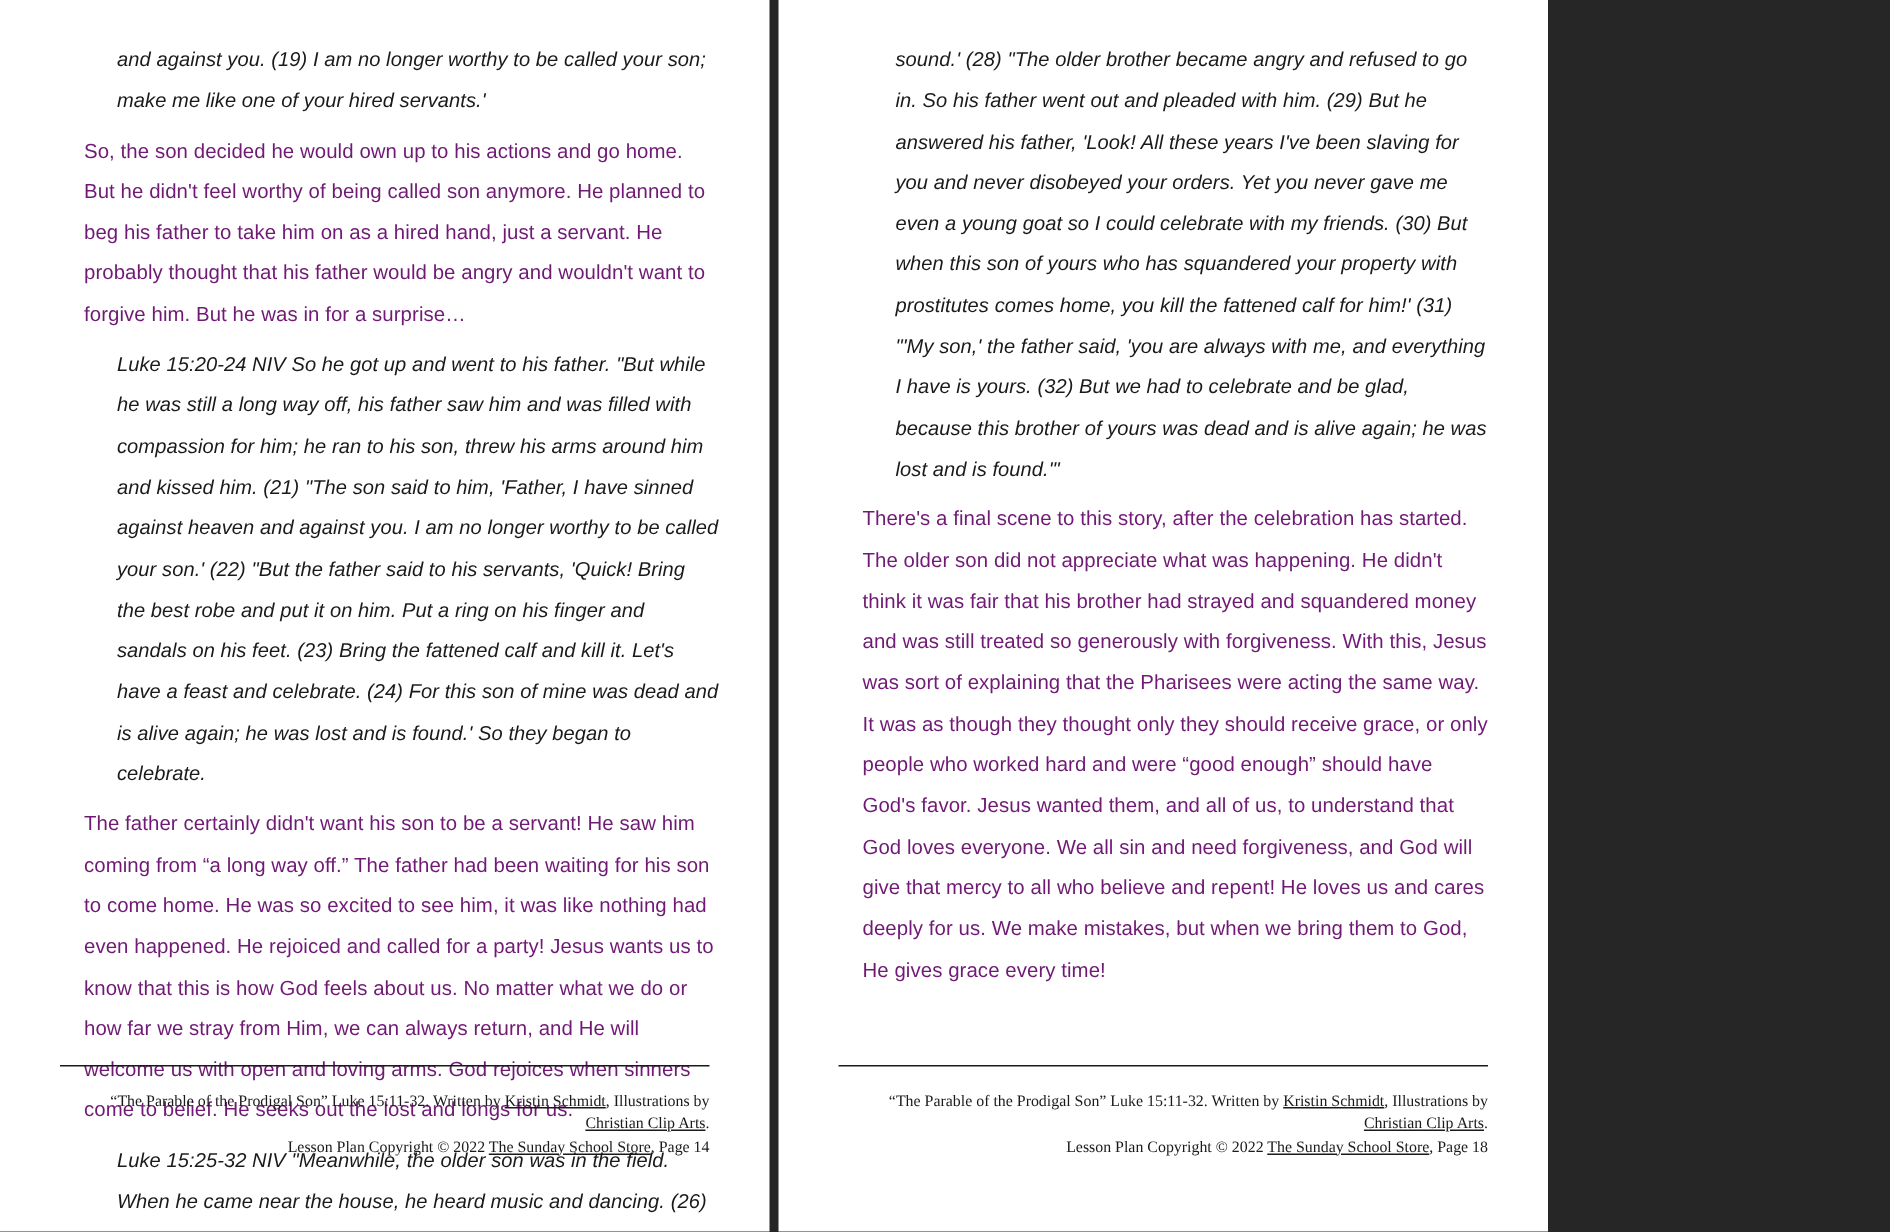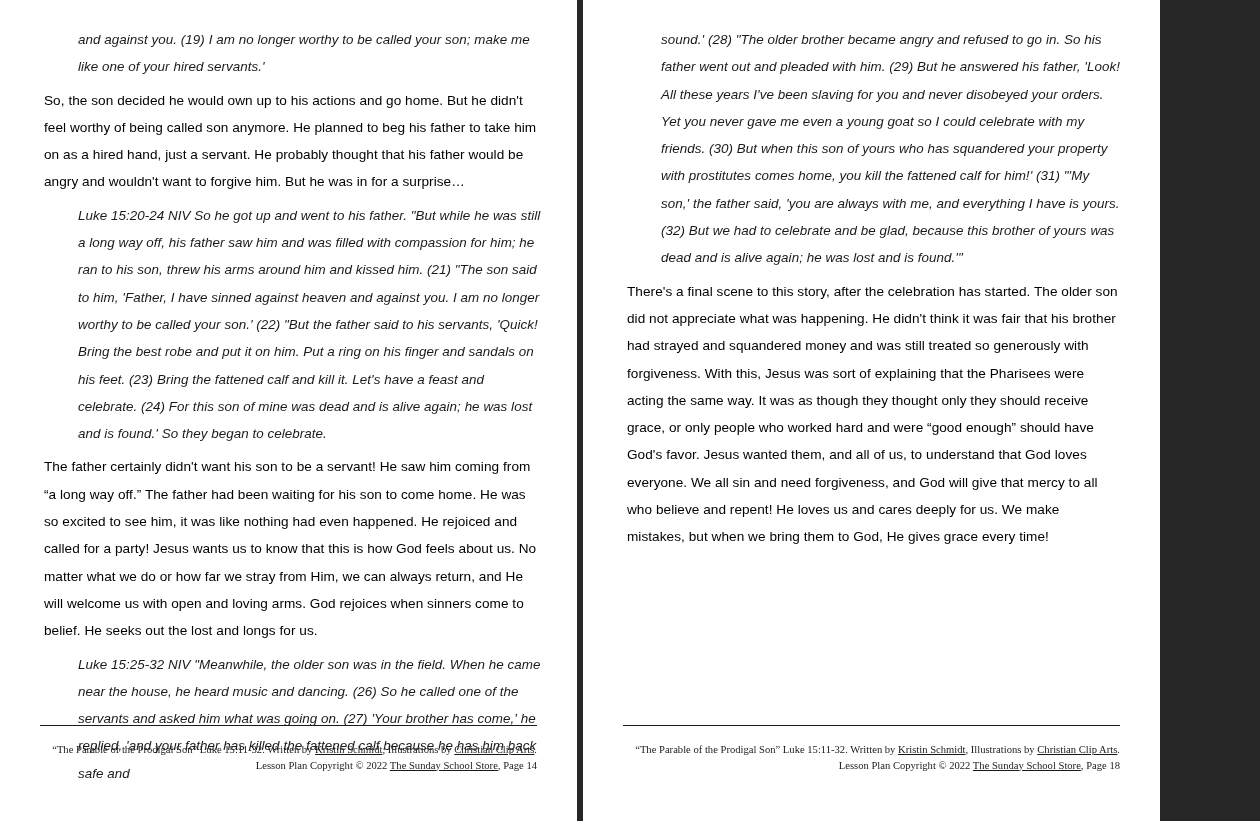--- a/index.html
+++ b/index.html
@@ -18,38 +18,38 @@
     width: 1260px;
     height: 821px;
     display: flex;
     gap: 6px;
     padding: 0;
     box-sizing: border-box;
   }
   .page {
     position: relative;
     background: #ffffff;
-    width: 577px;
+    width: 513px;
     height: 821px;
     box-sizing: border-box;
     overflow: hidden;
   }
   .page-left { margin-left: 0; }
   .page-inner {
     position: absolute;
     left: 0; right: 0; top: 0; bottom: 0;
     padding: 26px 34px 0 40px;
     box-sizing: border-box;
   }
   .page-right .page-inner {
     padding: 26px 40px 0 40px;
   }
   p {
-    margin: 0 0 0 4px;
-    color: #000000;
+    margin: 0 0 0 16px;
+    color: #701a75;
     font-size: 13.6px;
     line-height: 27.3px;
     letter-spacing: 0.05px;
   }
   .body-par {
     margin-bottom: 6px;
   }
   .quote {
     margin: 0 0 6px 0;
     padding-left: 38px;

